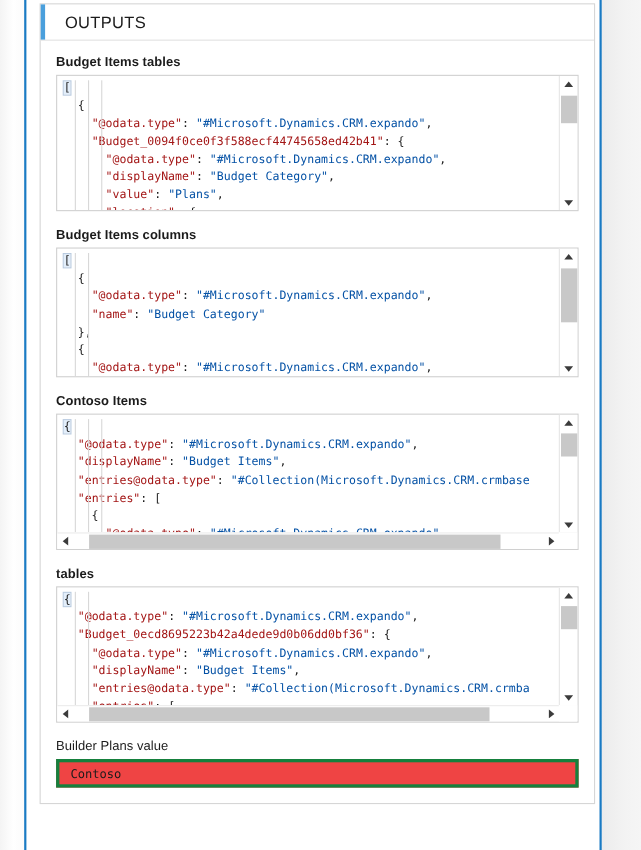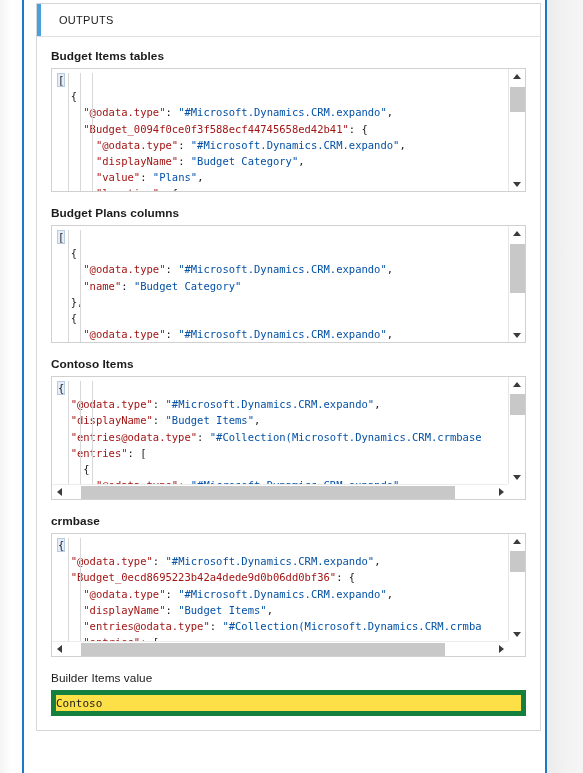--- a/index.html
+++ b/index.html
@@ -65,21 +65,21 @@
     box-sizing: border-box;
   }
   .card-header .accent {
     position: absolute;
     left: 0; top: 0; bottom: 0;
     width: 4px;
     background: #4a9fdc;
   }
   .card-header .title {
     margin-left: 22px;
-    font-size: 11px;
+    font-size: 15px;
     letter-spacing: .3px;
     color: #1b1b1b;
     text-align: center;
   }
 
   .card-body {
     padding: 12px 14px 10px 14px;
   }
 
   
@@ -213,26 +213,27 @@
   }
   .corner {
     position: absolute;
     right: 0; bottom: 0;
     width: 17px; height: 15px;
     background: #ffffff;
   }
 
   
   .valuebox {
-    border: 5px solid #15803d;
-    background: #fde047;
+    border: 3px solid #15803d;
+    background: #ef4444;
     height: 26px;
     box-sizing: border-box;
     display: flex;
     align-items: center;
+    padding-left: 10px;
     font-family: "DejaVu Sans Mono", "Liberation Mono", monospace;
     font-size: 11px;
     color: #1b1b1b;
   }
 </style>
 </head>
 <body>
 
 <div id="app">
 
@@ -273,21 +274,21 @@
                   <div class="arrow-up"></div>
                 </div>
                 <div class="vbtn down">
                   <div class="arrow-down"></div>
                 </div>
                 <div class="vthumb" style="top: 17.84px; height: 24.96px;"></div>
               </div>
             </div>
           </div>
           <div class="field">
-            <div class="field-label">Budget Plans columns</div>
+            <div class="field-label">Budget Items columns</div>
             <div class="codebox h118">
               <div class="code-inner">
                 <div class="guides">
                   <div class="guide" style="left: 16px;"></div>
                   <div class="guide" style="left: 28px;"></div>
                 </div>
                 <pre class="code"><span class="p sel">[</span>
 <span class="p">  {</span>
 <span class="p">    </span><span class="k">"@odata.type"</span><span class="p">: </span><span class="v">"#Microsoft.Dynamics.CRM.expando"</span><span class="p">,</span>
 <span class="p">    </span><span class="k">"name"</span><span class="p">: </span><span class="v">"Budget Category"</span>
@@ -340,21 +341,21 @@
                 </div>
                 <div class="hbtn right">
                   <div class="arrow-right"></div>
                 </div>
                 <div class="hthumb" style="left: 28.68px; width: 373.92px;"></div>
               </div>
               <div class="corner"></div>
             </div>
           </div>
           <div class="field">
-            <div class="field-label">crmbase</div>
+            <div class="field-label">tables</div>
             <div class="codebox h124 has-hscroll">
               <div class="code-inner">
                 <div class="guides">
                   <div class="guide" style="left: 16px;"></div>
                   <div class="guide" style="left: 28px;"></div>
                 </div>
                 <pre class="code"><span class="p sel">{</span>
 <span class="p">  </span><span class="k">"@odata.type"</span><span class="p">: </span><span class="v">"#Microsoft.Dynamics.CRM.expando"</span><span class="p">,</span>
 <span class="p">  </span><span class="k">"Budget_0ecd8695223b42a4dede9d0b06dd0bf36"</span><span class="p">: {</span>
 <span class="p">    </span><span class="k">"@odata.type"</span><span class="p">: </span><span class="v">"#Microsoft.Dynamics.CRM.expando"</span><span class="p">,</span>
@@ -378,20 +379,20 @@
                 </div>
                 <div class="hbtn right">
                   <div class="arrow-right"></div>
                 </div>
                 <div class="hthumb" style="left: 28.68px; width: 364.8px;"></div>
               </div>
               <div class="corner"></div>
             </div>
           </div>
           <div class="field">
-            <div class="field-label normalweight">Builder Items value</div>
+            <div class="field-label normalweight">Builder Plans value</div>
             <div class="valuebox">Contoso</div>
           </div>
         </div>
     </div>
   </div>
 
 </div>
 
 </body></html>

